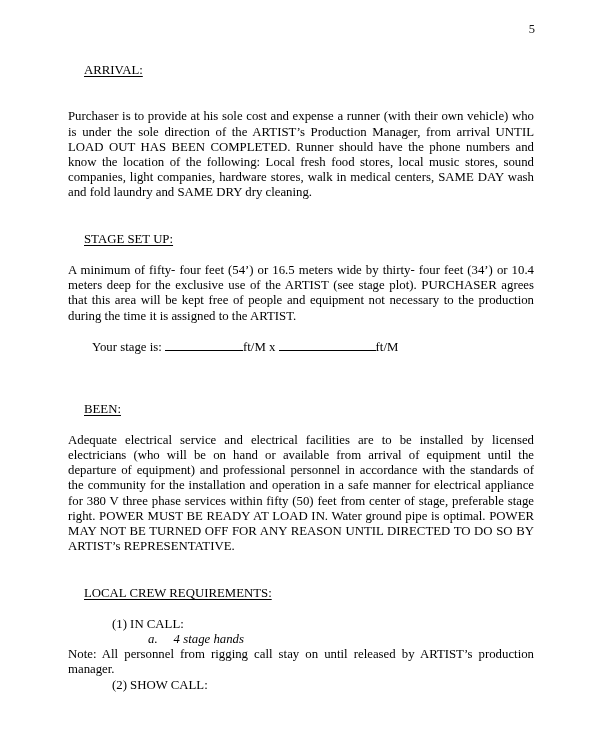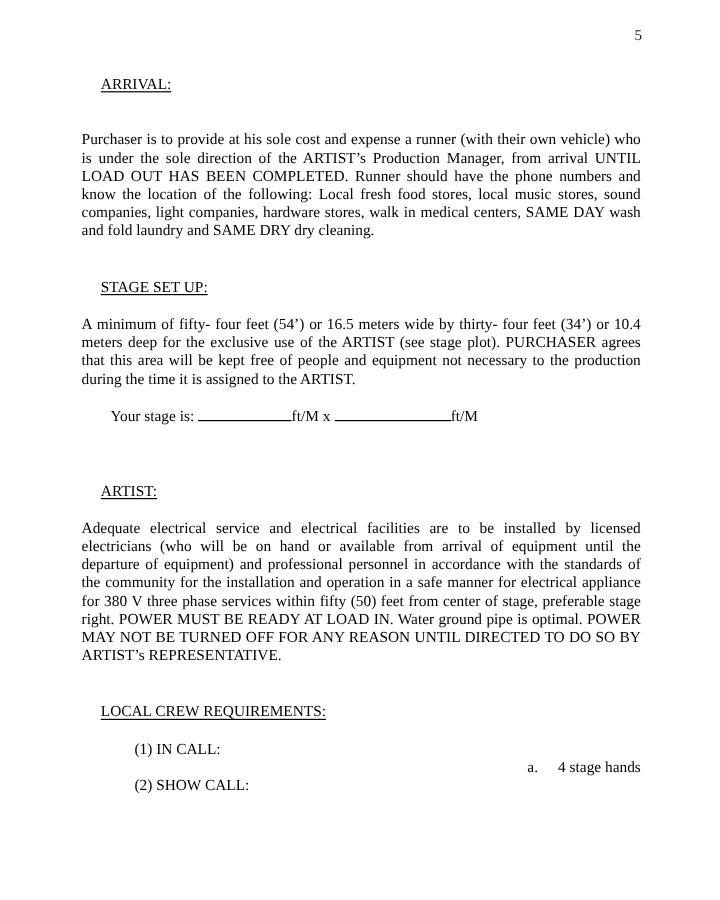--- a/index.html
+++ b/index.html
@@ -79,22 +79,23 @@
     margin: 0;
     padding-left: 44px;
     text-align: left;
     white-space: pre;
   }
   .list-2 {
     font-size: 12.8px;
     line-height: 15.2px;
     margin: 0;
     padding-left: 80px;
-    text-align: right;
+    text-align: left;
     white-space: pre;
+    font-style: italic;
   }
   .note-para {
     font-size: 12.8px;
     line-height: 15.2px;
     margin: 0;
     text-align: justify;
   }
 </style>
 </head>
 <body>
@@ -115,25 +116,26 @@
 
     <div class="sec-heading"><span class="u">STAGE SET UP:</span></div>
     <p class="para">A minimum of fifty- four feet (54’) or 16.5 meters wide by thirty- four feet (34’) or 10.4 meters deep for the exclusive use of the ARTIST (see stage plot). PURCHASER agrees that this area will be kept free of people and equipment not necessary to the production during the time it is assigned to the ARTIST.</p>
 
     <div class="gap-1"></div>
 
     <div class="fill-line"><span>Your stage is:</span> <span class="blank-rule blank-a"></span><span>ft/M x</span> <span class="blank-rule blank-b"></span><span>ft/M</span></div>
 
     <div class="gap-2"></div>
 
-    <div class="sec-heading"><span class="u">ARTIST:</span></div>
+    <div class="sec-heading"><span class="u">BEEN:</span></div>
     <p class="para">Adequate electrical service and electrical facilities are to be installed by licensed electricians (who will be on hand or available from arrival of equipment until the departure of equipment) and professional personnel in accordance with the standards of the community for the installation and operation in a safe manner for electrical appliance for 380 V three phase services within fifty (50) feet from center of stage, preferable stage right. POWER MUST BE READY AT LOAD IN. Water ground pipe is optimal. POWER MAY NOT BE TURNED OFF FOR ANY REASON UNTIL DIRECTED TO DO SO BY ARTIST’s REPRESENTATIVE.</p>
 
     <div class="gap-1"></div>
 
     <div class="sec-heading"><span class="u">LOCAL CREW REQUIREMENTS:</span></div>
 
     <div class="list-1">(1) IN CALL:</div>
     <div class="list-2">a.	4 stage hands</div>
+    <p class="note-para">Note: All personnel from rigging call stay on until released by ARTIST’s production manager.</p>
     <div class="list-1">(2) SHOW CALL:</div>
 
   </div>
 </div>
 
 </body></html>

